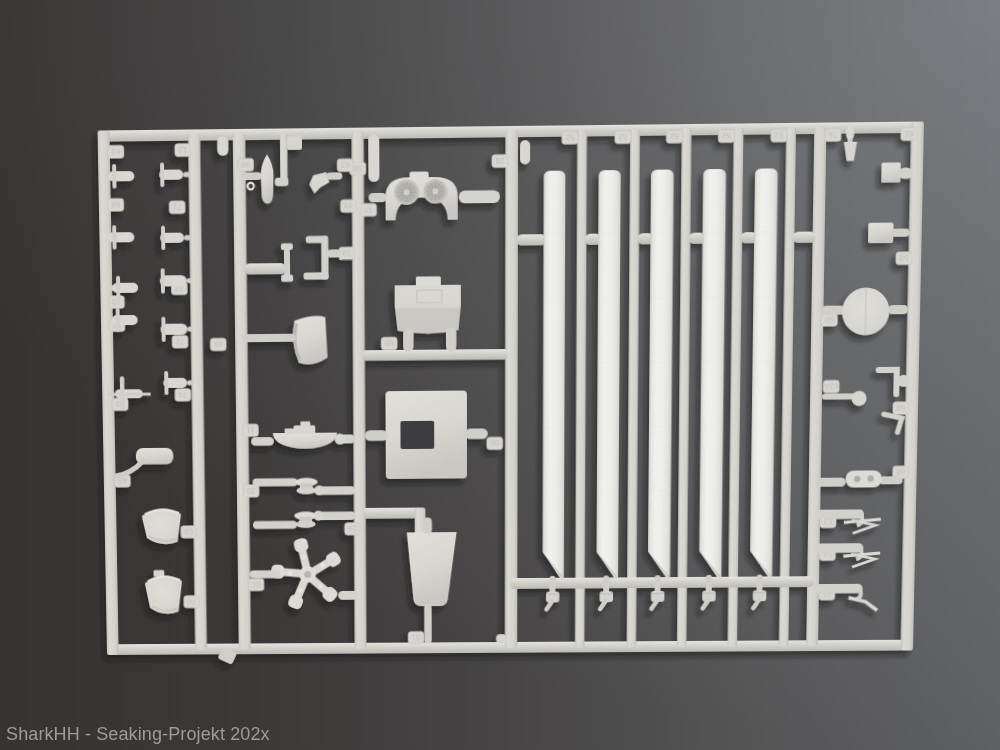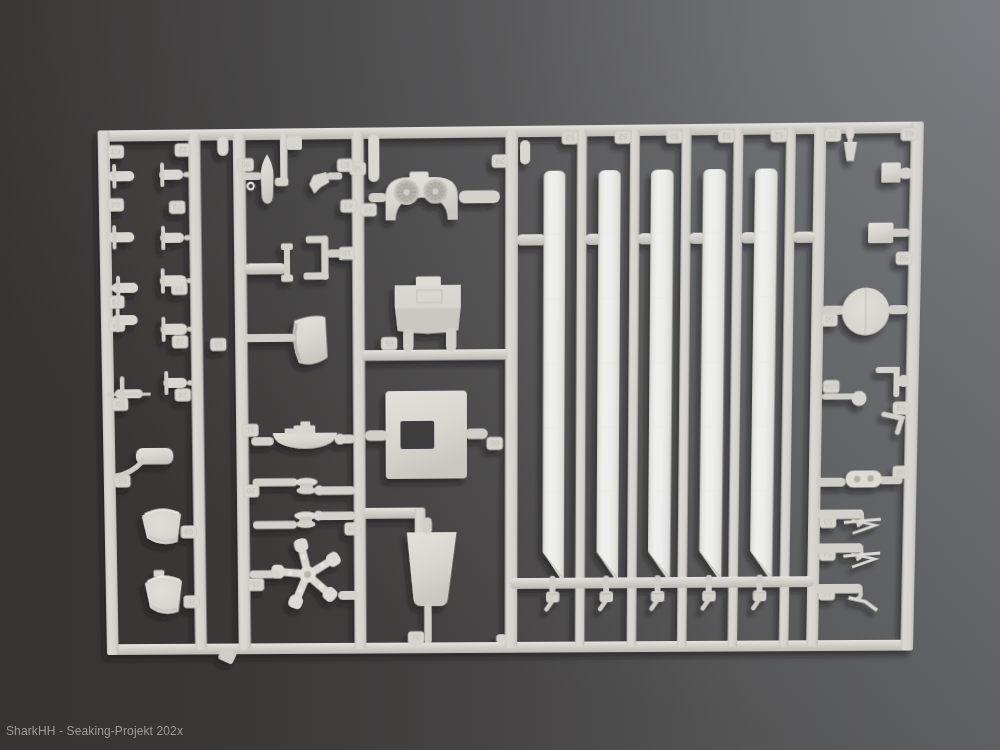--- a/index.html
+++ b/index.html
@@ -1,20 +1,20 @@
 <!DOCTYPE html>
 <html><head><meta charset="utf-8"><style>
 html,body{margin:0;padding:0;width:1000px;height:750px;overflow:hidden;
 font-family:"Liberation Sans",sans-serif;}
 #bg{position:absolute;left:0;top:0;width:1000px;height:750px;
 background:
  radial-gradient(ellipse 1100px 750px at 100% 0%, rgba(157,161,168,0.45) 0%, rgba(157,161,168,0.22) 45%, rgba(157,161,168,0) 100%),
  linear-gradient(to right, #363332 0%, #3b3938 25%, #464444 50%, #555556 75%, #5f6063 100%);}
 svg{position:absolute;left:0;top:0;transform-origin:0 0;transform:matrix3d(1.00367876,-0.01226639,0,-0.00001016,0.02337457,1.03589695,0,0.00004848,0,0,1,0,-4.311953,1.857161,0,1);}
-#wm{position:absolute;left:6px;top:724px;font-size:12px;color:#9c9c9a;letter-spacing:0.12px;}
+#wm{position:absolute;left:6px;top:724px;font-size:18px;color:#9c9c9a;letter-spacing:0.12px;}
 </style></head>
 <body>
 <div id="bg"></div>
 <svg width="1000" height="750" viewBox="0 0 1000 750">
 <defs>
 <linearGradient id="gV" x1="0" y1="0" x2="1" y2="0">
  <stop offset="0" stop-color="#c6c5bf"></stop>
         <stop offset="0.25" stop-color="#dad9d3"></stop>
  <stop offset="0.75" stop-color="#d3d2cc"></stop>
         <stop offset="1" stop-color="#bdbcb6"></stop>

